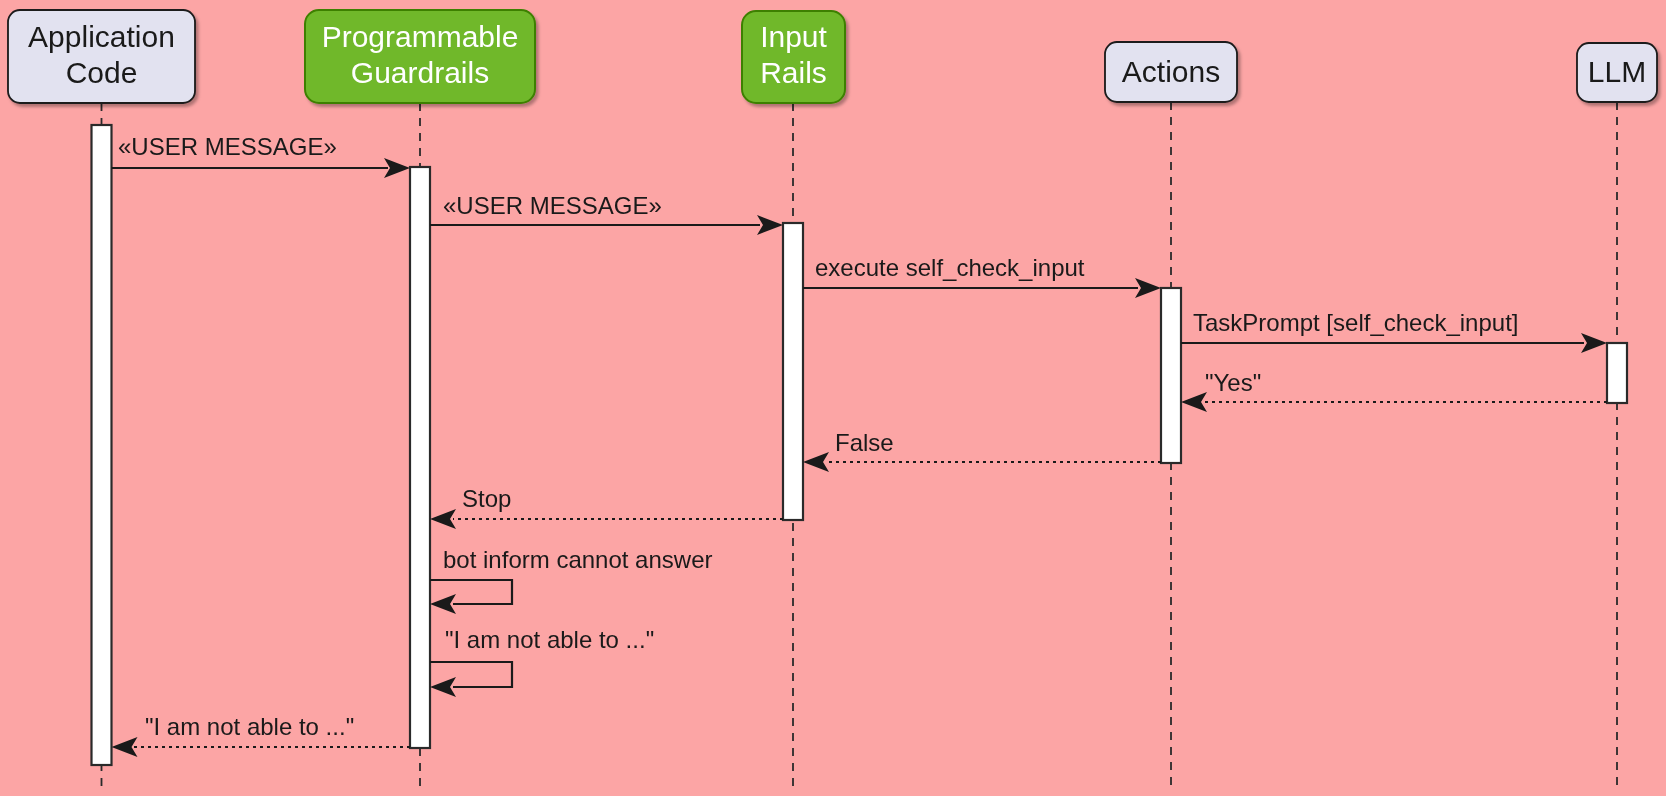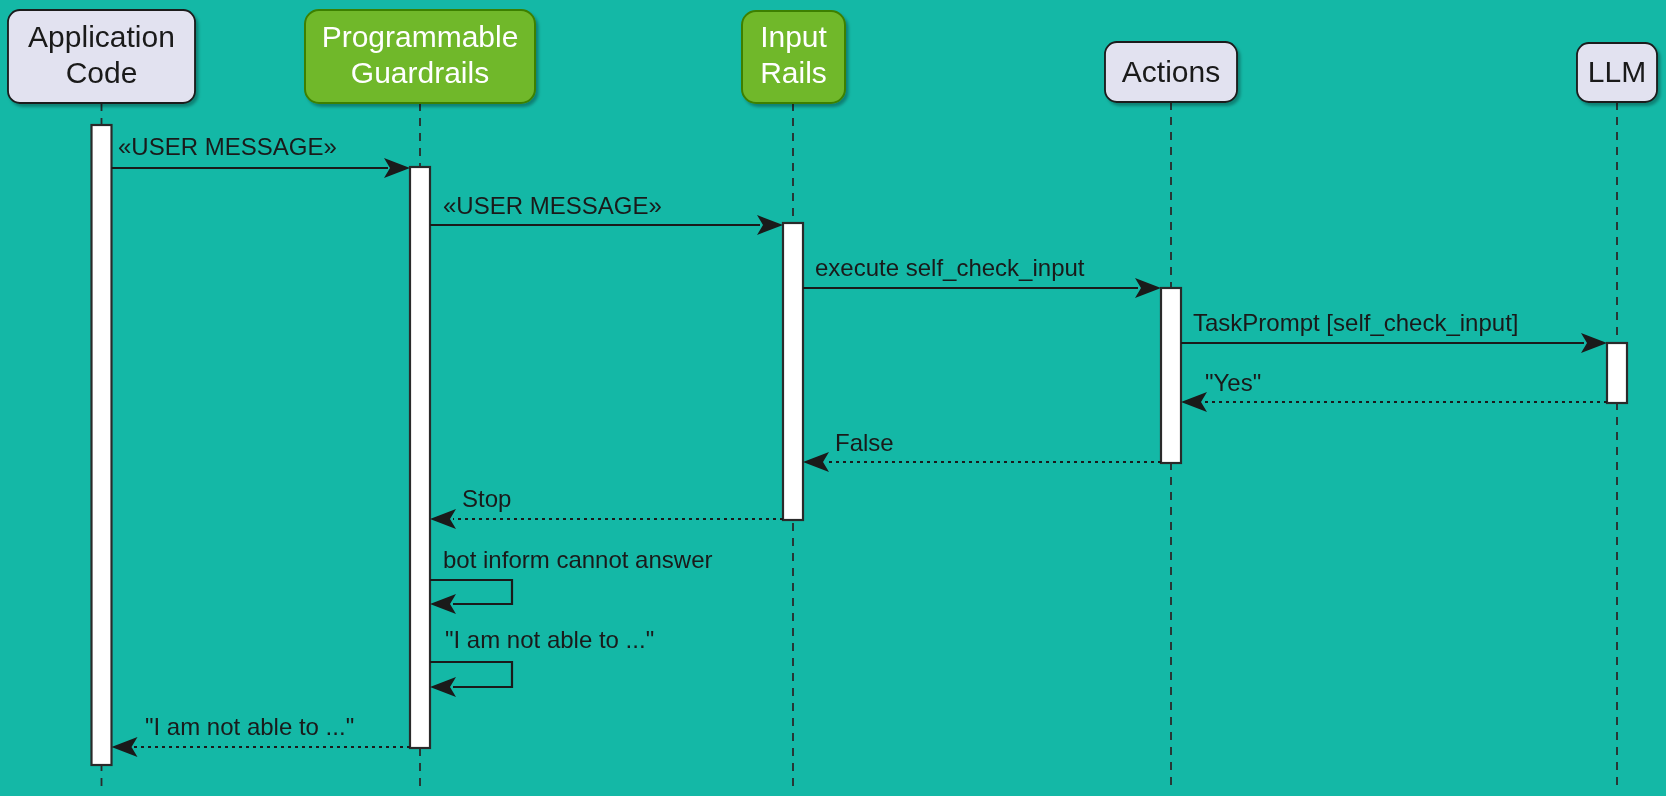--- a/index.html
+++ b/index.html
@@ -1,16 +1,16 @@
 <!DOCTYPE html>
 <html><head>
 <meta charset="utf-8">
 <style>
   html,body{margin:0;padding:0;background:#ffffff;}
-  .stage{position:relative;width:1666px;height:796px;background:#14b8a6;overflow:hidden;}
+  .stage{position:relative;width:1666px;height:796px;background:#fca5a5;overflow:hidden;}
   svg{display:block;}
   text{font-family:"Liberation Sans", sans-serif;}
   .p-label{font-size:30px;text-anchor:middle;}
   .m-label{font-size:24px;fill:#1a1a1a;text-anchor:start;}
   .head-default{stroke:#1a1a1a;stroke-width:1.8;}
   .head-green{stroke:#3d8000;stroke-width:2;}
   .lifeline{stroke:#2a2a2a;stroke-width:1.8;stroke-dasharray:8 7;fill:none;}
   .activation{fill:#ffffff;stroke:#2a2a2a;stroke-width:2.2;}
   .msg-solid{stroke:#1a1a1a;stroke-width:2.2;fill:none;}
   .msg-dotted{stroke:#1a1a1a;stroke-width:2.2;stroke-dasharray:3 4;fill:none;}

